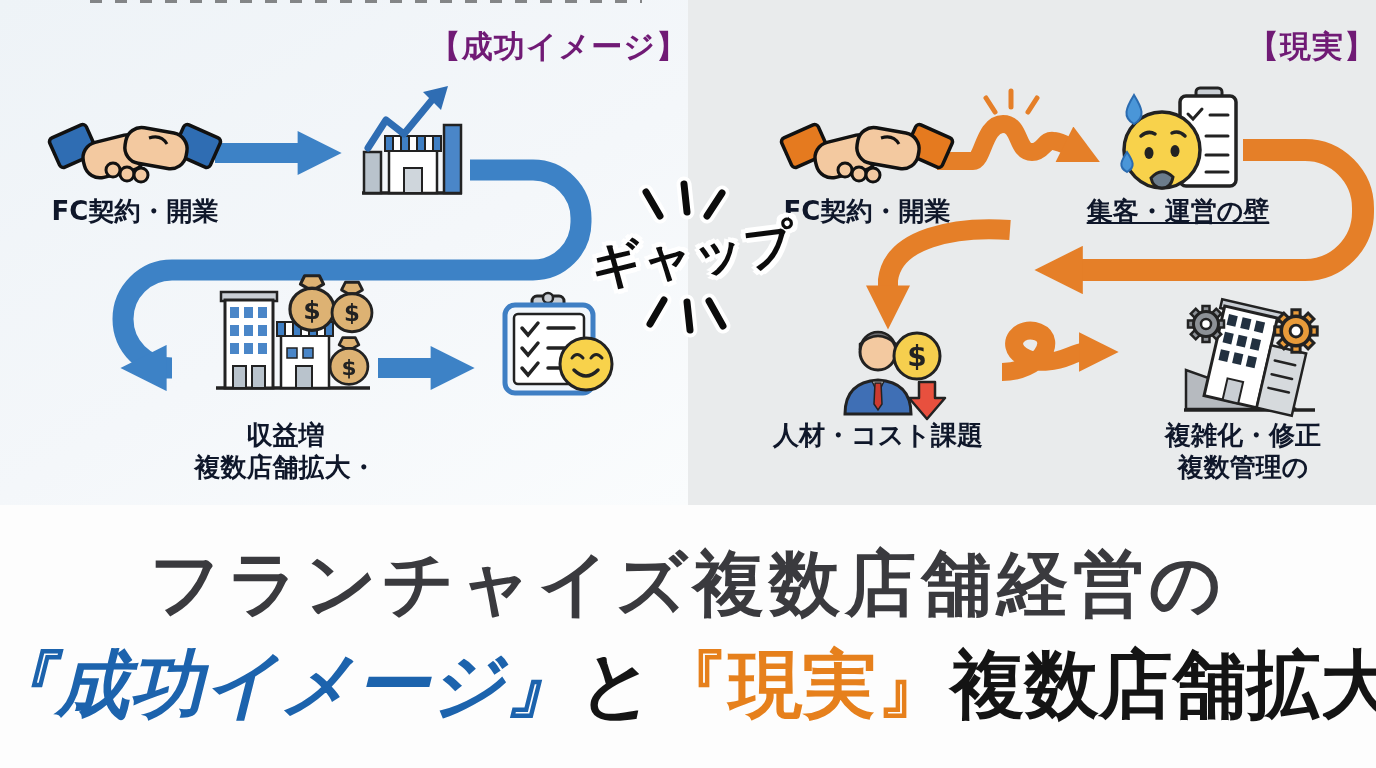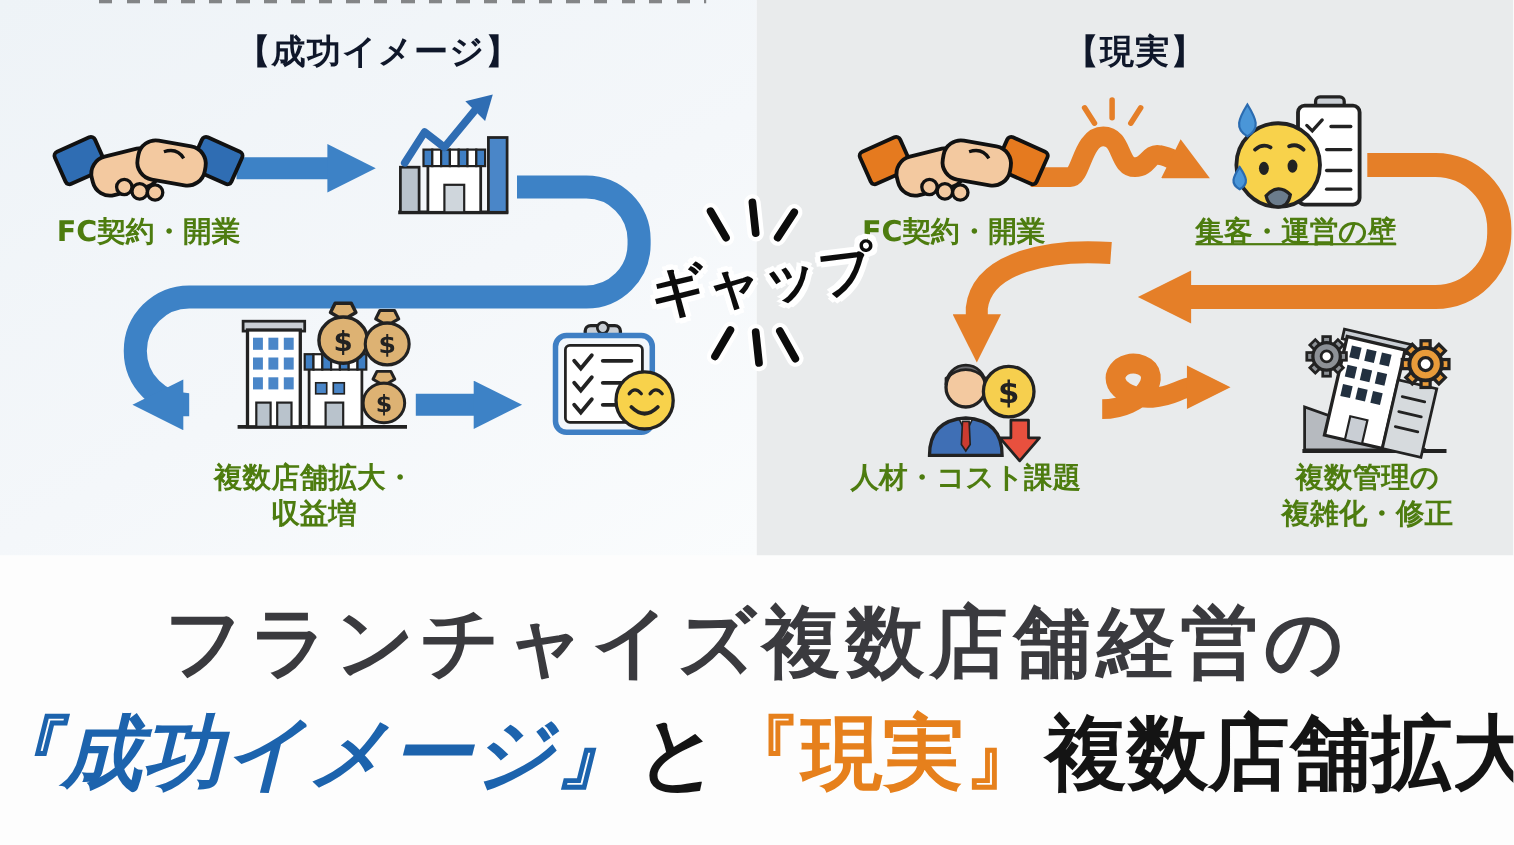--- a/index.html
+++ b/index.html
@@ -3,23 +3,23 @@
 <meta charset="utf-8">
 <style>
   html,body{margin:0;padding:0;background:#ffffff;}
   .canvas{position:relative;width:1376px;height:768px;overflow:hidden;background:#fdfdfd;
           font-family:"DejaVu Sans","Liberation Sans",sans-serif;}
   .panel{position:absolute;top:0;height:505px;width:688px;}
   .panel-success{left:0;background:linear-gradient(150deg,#eef3f7 0%,#f4f7fa 55%,#fafcfd 100%);}
   .panel-reality{left:688px;background:#e9ebec;}
   .top-artifact{position:absolute;top:0;left:90px;width:552px;height:3px;opacity:.55;
     background:repeating-linear-gradient(90deg,#2a2a2a 0 12px,transparent 12px 25px);}
-  .panel-header{position:absolute;top:26px;left:0;width:688px;text-align:center;
-    font-size:31px;font-weight:900;color:#0f172a;letter-spacing:1px;}
-  .node-label{position:absolute;font-size:26px;font-weight:800;color:#4d7c0f;
+  .panel-header{position:absolute;top:26px;left:0;width:688px;text-align:right;
+    font-size:31px;font-weight:900;color:#701a75;letter-spacing:1px;}
+  .node-label{position:absolute;font-size:26px;font-weight:800;color:#0f172a;
     text-align:center;line-height:1.22;letter-spacing:0px;}
   .svg-layer{position:absolute;top:0;left:0;}
   .gap-text{position:absolute;left:578px;top:222px;width:230px;text-align:center;
     font-size:50px;font-weight:900;color:#0c0c0c;transform:rotate(-7deg);
     text-shadow:-4px -4px 0 #fff,4px -4px 0 #fff,-4px 4px 0 #fff,4px 4px 0 #fff,
                 0 -5px 0 #fff,0 5px 0 #fff,-5px 0 0 #fff,5px 0 0 #fff;}
   .title-area{position:absolute;top:505px;left:0;width:1376px;height:263px;background:#fdfdfd;
     display:flex;flex-direction:column;align-items:center;justify-content:center;gap:4px;}
   .title-line1{font-size:71px;font-weight:900;color:#3a3a3e;letter-spacing:5px;white-space:nowrap;}
   .title-line2{font-size:74px;font-weight:900;color:#141414;letter-spacing:0px;white-space:nowrap;}
@@ -263,29 +263,29 @@
         <use href="#gear" transform="translate(1206,324)"></use>
       </g>
       <g color="#e89b3a">
         <use href="#gear" transform="translate(1296,331) scale(1.18)"></use>
       </g>
     </g>
   </svg>
 
   <div class="node-label" style="left:30px;top:196px;width:210px;">FC契約・開業</div>
   <div class="node-label" style="left:168px;top:420px;width:235px;">
+    <div>収益増</div>
     <div>複数店舗拡大・</div>
-    <div>収益増</div>
   </div>
   <div class="node-label" style="left:758px;top:196px;width:218px;">FC契約・開業</div>
   <div class="node-label" style="left:1058px;top:196px;width:240px;text-decoration:underline;">集客・運営の壁</div>
   <div class="node-label" style="left:763px;top:420px;width:230px;">人材・コスト課題</div>
   <div class="node-label" style="left:1128px;top:420px;width:230px;">
+    <div>複雑化・修正</div>
     <div>複数管理の</div>
-    <div>複雑化・修正</div>
   </div>
 
   <div class="gap-text">ギャップ</div>
 
   <div class="title-area">
     <div class="title-line1">フランチャイズ複数店舗経営の</div>
     <div class="title-line2">
       <span class="tl-blue">『成功イメージ』</span><span>と</span><span class="tl-orange">『現実』</span><span>複数店舗拡大</span>
     </div>
   </div>

